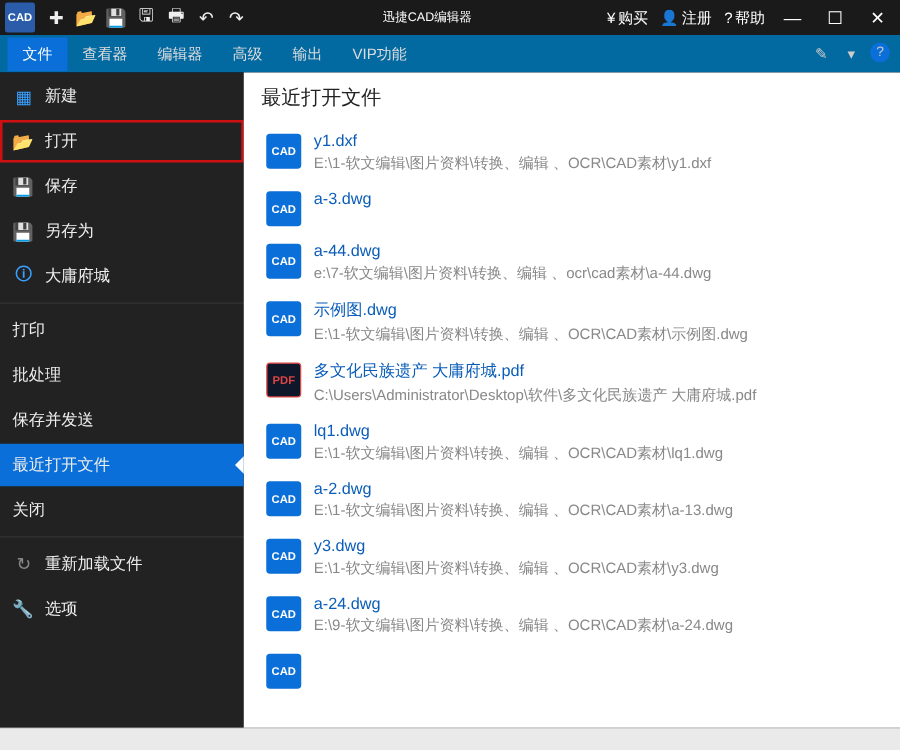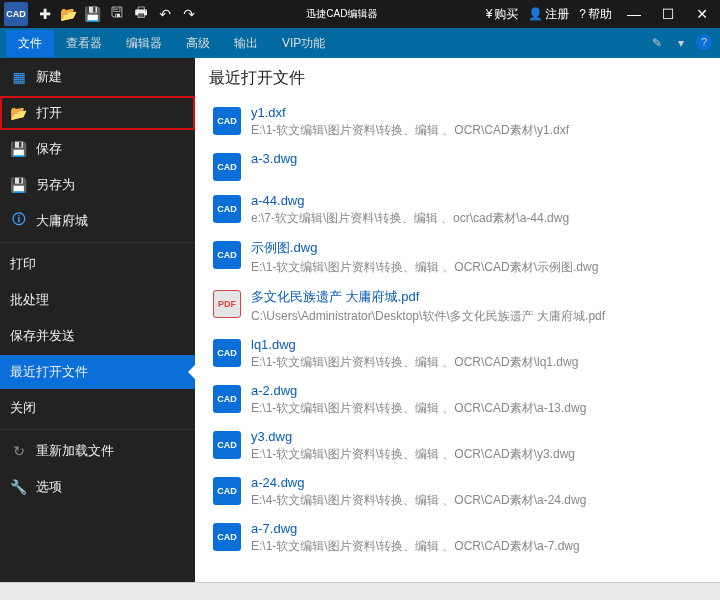--- a/index.html
+++ b/index.html
@@ -31,21 +31,21 @@
 .sidebar .s-icon { width: 18px; height: 18px; display: flex; align-items: center; justify-content: center; font-size: 14px; color: #3aa0ff; }
 .sidebar .s-icon.grey { color: #888; }
 .sidebar .sep { height: 1px; background: #333; margin: 4px 0; }
 
 .main { flex: 1; background: #fff; display: flex; flex-direction: column; }
 .main h2 { font-size: 16px; font-weight: normal; color: #222; padding: 10px 14px 6px; }
 .file-list { flex: 1; overflow-y: auto; padding: 4px 14px; }
 .file-row { display: flex; gap: 10px; padding: 6px 4px; cursor: pointer; align-items: flex-start; }
 .file-icon { width: 28px; height: 28px; flex-shrink: 0; border-radius: 3px; display: flex; align-items: center; justify-content: center; font-size: 9px; font-weight: bold; color: #fff; margin-top: 2px; }
 .file-icon.cad { background: #0a6fd8; }
-.file-icon.pdf { background: #e5e5e5; border: 1px solid #d44; color: #d44; }
+.file-icon.pdf { background: #0f172a; border: 1px solid #d44; color: #d44; }
 .file-info { flex: 1; min-width: 0; }
 .file-name { font-size: 13px; color: #0a5db8; }
 .file-path { font-size: 12px; color: #888; margin-top: 2px; white-space: nowrap; overflow: hidden; text-overflow: ellipsis; }
 
 .statusbar { height: 18px; background: #eaeaea; border-top: 1px solid #ccc; }
 .file-list::-webkit-scrollbar { width: 14px; }
 .file-list::-webkit-scrollbar-track { background: #eee; }
 .file-list::-webkit-scrollbar-thumb { background: #bbb; }
 </style>
 </head>
@@ -202,27 +202,23 @@
           <div class="file-icon cad">CAD</div>
           <div class="file-info">
             <div class="file-name">y3.dwg</div>
             <div class="file-path">E:\1-软文编辑\图片资料\转换、编辑 、OCR\CAD素材\y3.dwg</div>
           </div>
         </div>
         <div class="file-row">
           <div class="file-icon cad">CAD</div>
           <div class="file-info">
             <div class="file-name">a-24.dwg</div>
-            <div class="file-path">E:\4-软文编辑\图片资料\转换、编辑 、OCR\CAD素材\a-24.dwg</div>
-          </div>
-        </div>
-        <div class="file-row">
-          <div class="file-icon cad">CAD</div>
-          <div class="file-info">
-            <div class="file-name">a-7.dwg</div>
-            <div class="file-path">E:\1-软文编辑\图片资料\转换、编辑 、OCR\CAD素材\a-7.dwg</div>
-          </div>
+            <div class="file-path">E:\9-软文编辑\图片资料\转换、编辑 、OCR\CAD素材\a-24.dwg</div>
+          </div>
+        </div>
+        <div class="file-row">
+          <div class="file-icon cad">CAD</div>
         </div>
       </div>
   </div>
 </div>
 
 <div class="statusbar"></div>
 
 </body></html>

